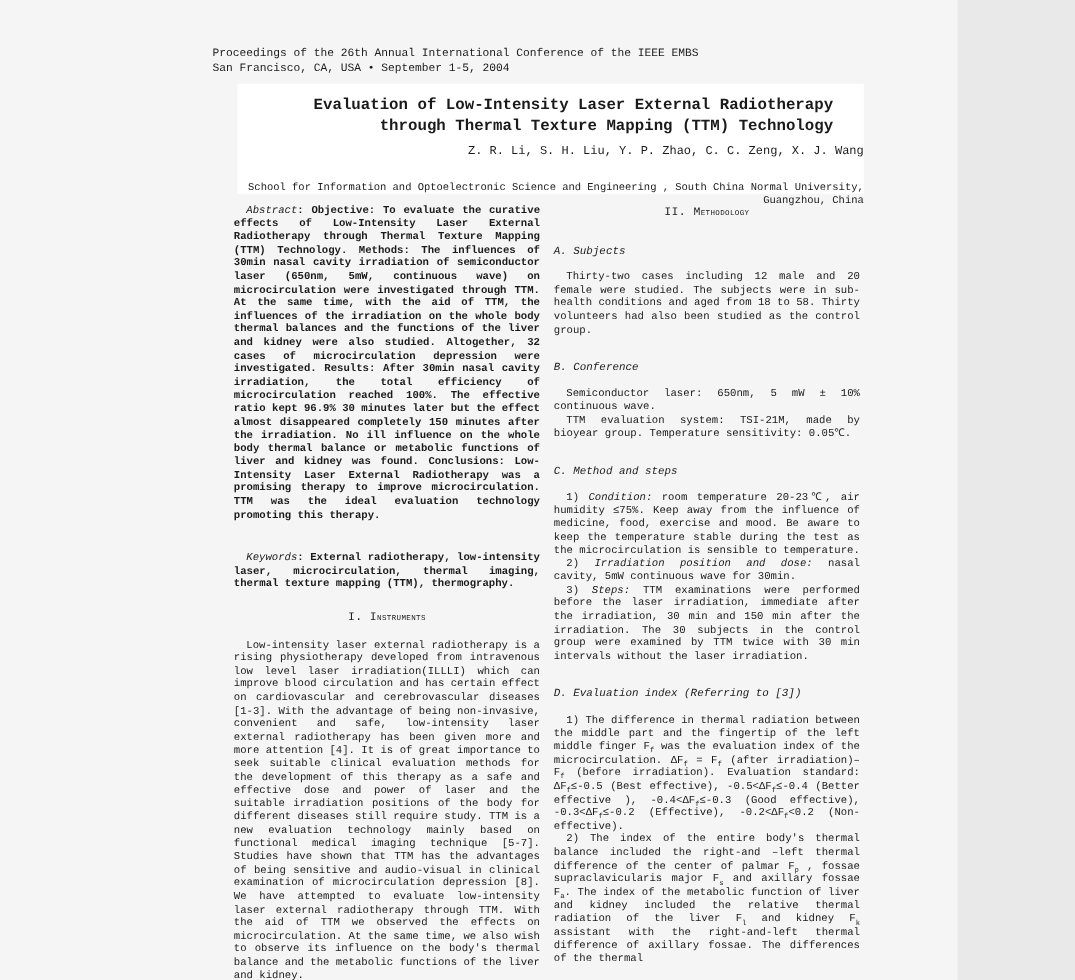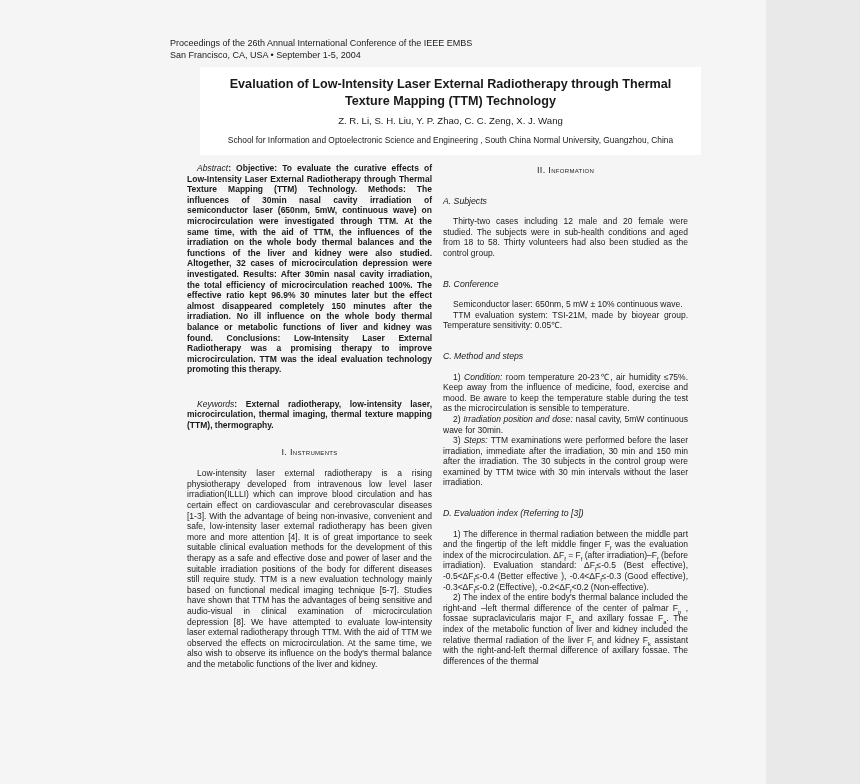--- a/index.html
+++ b/index.html
@@ -6,39 +6,39 @@
     --page-background:#f5f5f5;
     --title-box-background:#ffffff;
     --text-color:#1a1a1a;
   }
   html,body{margin:0;padding:0;}
   body{background:#e9e9e9;}
   .screen{
     position:relative;
     width:766px;height:784px;
     background:var(--page-background);
-    font-family:Liberation Sans, sans-serif;
+    font-family:Liberation Mono, monospace;
     color:var(--text-color);
     overflow:hidden;
   }
   .header{
     position:absolute;left:170px;top:38px;
     font-size:9px;line-height:11.5px;
   }
   .title-box{
-    position:absolute;left:200px;top:67px;width:501px;height:88px;
+    position:absolute;left:190px;top:67px;width:501px;height:88px;
     background:var(--title-box-background);
-    text-align:center;
+    text-align:right;
   }
   .title{
     margin:9px auto 0 auto;width:452px;
     font-size:12.6px;line-height:16.5px;font-weight:bold;
   }
   .authors{margin-top:6px;font-size:9.6px;line-height:11px;}
-  .affiliation{margin-top:9px;font-size:8.4px;line-height:10px;}
+  .affiliation{margin-top:19px;font-size:8.4px;line-height:10px;}
   .columns{
     position:absolute;left:187px;top:163px;width:501px;
     display:flex;gap:11px;justify-content:space-between;
   }
   .col{
     width:245px;
     font-size:8.5px;line-height:10.6px;
     text-align:justify;
   }
   .para{margin:0;}
@@ -86,21 +86,21 @@
   <div class="columns">
 
     <div class="col">
       <p class="para indent"><span class="seg-i">Abstract</span><span class="seg-b">: </span><span class="seg-b">Objective: To evaluate the curative effects of Low-Intensity Laser External Radiotherapy through Thermal Texture Mapping (TTM) Technology.  Methods: The influences of 30min nasal cavity irradiation of semiconductor laser (650nm, 5mW, continuous wave) on microcirculation were investigated through TTM. At the same time, with the aid of TTM, the influences of the irradiation on the whole body thermal balances and the functions of the liver and kidney were also studied. Altogether, 32 cases of microcirculation depression were investigated. Results: After 30min nasal cavity irradiation, the total efficiency of microcirculation reached 100%. The effective ratio kept 96.9% 30 minutes later but the effect almost disappeared completely 150 minutes after the irradiation. No ill influence on the whole body thermal balance or metabolic functions of liver and kidney was found. Conclusions: Low-Intensity Laser External Radiotherapy was a promising therapy to improve microcirculation. TTM was the ideal evaluation technology promoting this therapy.</span></p>
       <p class="para indent kw"><span class="seg-i">Keywords</span><span class="seg-b">: </span><span class="seg-b">External radiotherapy, low-intensity laser, microcirculation, thermal imaging, thermal texture mapping (TTM), thermography.</span></p>
       <h2 class="sec-heading">I.  Instruments</h2>
       <p class="para indent">Low-intensity laser external radiotherapy is a rising physiotherapy developed from intravenous low level laser irradiation(ILLLI) which can improve blood circulation and has certain effect on cardiovascular and cerebrovascular diseases [1-3]. With the advantage of being non-invasive, convenient and safe, low-intensity laser external radiotherapy has been given more and more attention [4]. It is of great importance to seek suitable clinical evaluation methods for the development of this therapy as a safe and effective dose and power of laser and the suitable irradiation positions of the body for different diseases still require study. TTM is a new evaluation technology mainly based on functional medical imaging technique [5-7]. Studies have shown that TTM has the advantages of being sensitive and audio-visual in clinical examination of microcirculation depression [8]. We have attempted to evaluate low-intensity laser external radiotherapy through TTM. With the aid of TTM we observed the effects on microcirculation. At the same time, we also wish to observe its influence on the body's thermal balance and the metabolic functions of the liver and kidney.</p>
     </div>
 
     <div class="col">
-      <h2 class="sec-heading first">II.  Information</h2>
+      <h2 class="sec-heading first">II.  Methodology</h2>
 
       <h3 class="subsec">A.  Subjects</h3>
       <p class="para indent">Thirty-two cases including 12 male and 20 female were studied. The subjects were in sub-health conditions and aged from 18 to 58. Thirty volunteers had also been studied as the control group.</p>
 
       <h3 class="subsec">B.  Conference</h3>
       <p class="para indent">Semiconductor laser: 650nm, 5 mW ± 10% continuous wave.</p>
       <p class="para indent">TTM evaluation system: TSI-21M, made by bioyear group. Temperature sensitivity: 0.05℃.</p>
 
       <h3 class="subsec">C.  Method and steps</h3>
       <p class="para indent"><span>1) </span><span class="seg-i">Condition:</span><span> room temperature 20-23℃, air humidity ≤75%. Keep away from the influence of medicine, food, exercise and mood. Be aware to keep the temperature stable during the test as the microcirculation is sensible to temperature.</span></p>

